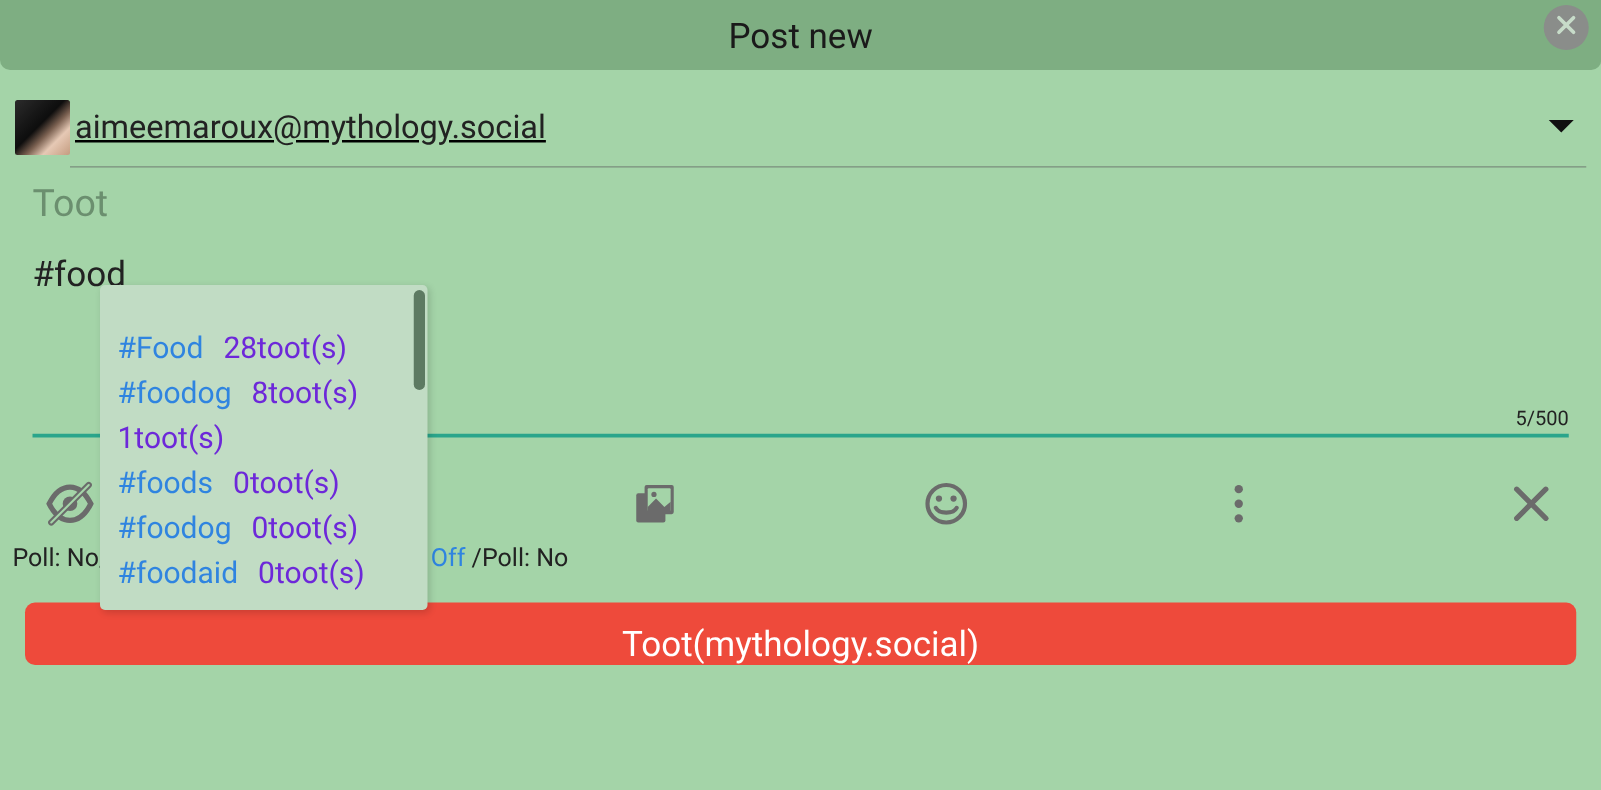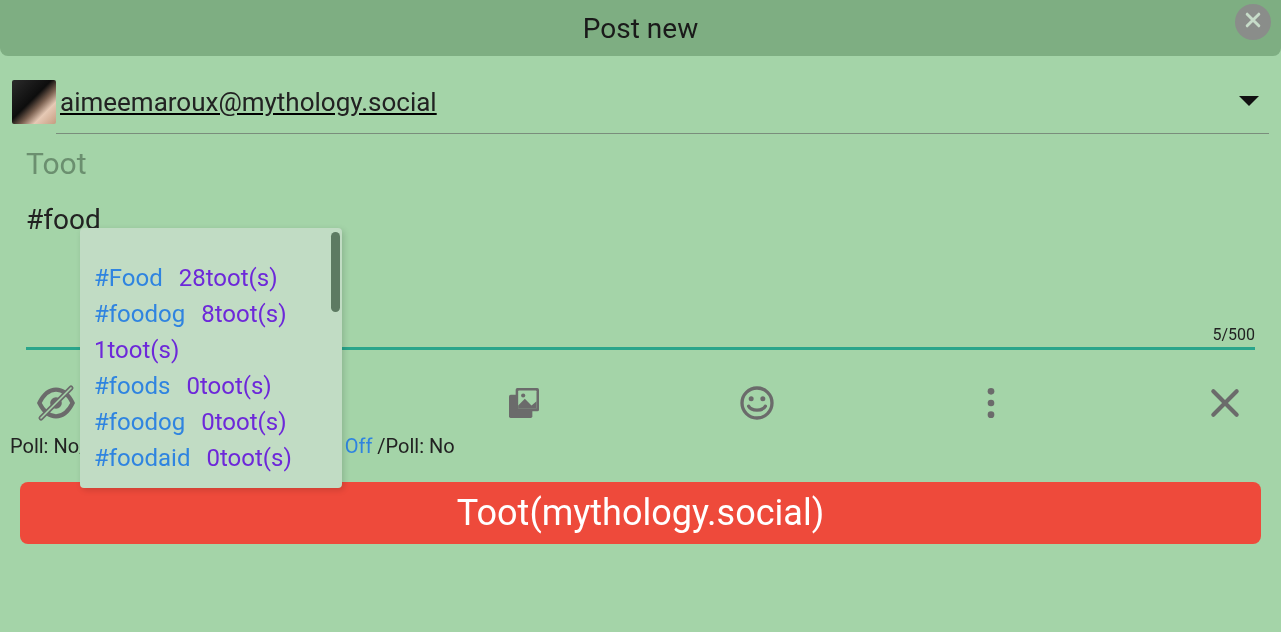--- a/index.html
+++ b/index.html
@@ -167,27 +167,27 @@
 
   .status-line {
     margin: 4px 10px 0 10px;
     font-size: 20px;
     color: #222;
   }
   .status-line .stamp { color: #2f84e0; }
 
   .toot-button {
     margin: 24px 20px 0 20px;
-    height: 62px;
+    height: 50px;
     background: #ee4a3b;
     border-radius: 8px;
     display: flex;
-    align-items: center;
-    justify-content: center;
-    font-size: 36px;
+    align-items: flex-end;
+    justify-content: center;
+    font-size: 28px;
     color: #fff;
     cursor: pointer;
   }
 </style>
 </head>
 <body>
 
 <div class="titlebar">
   <span class="titlebar-title">Post new</span>
   <div class="titlebar-close">

